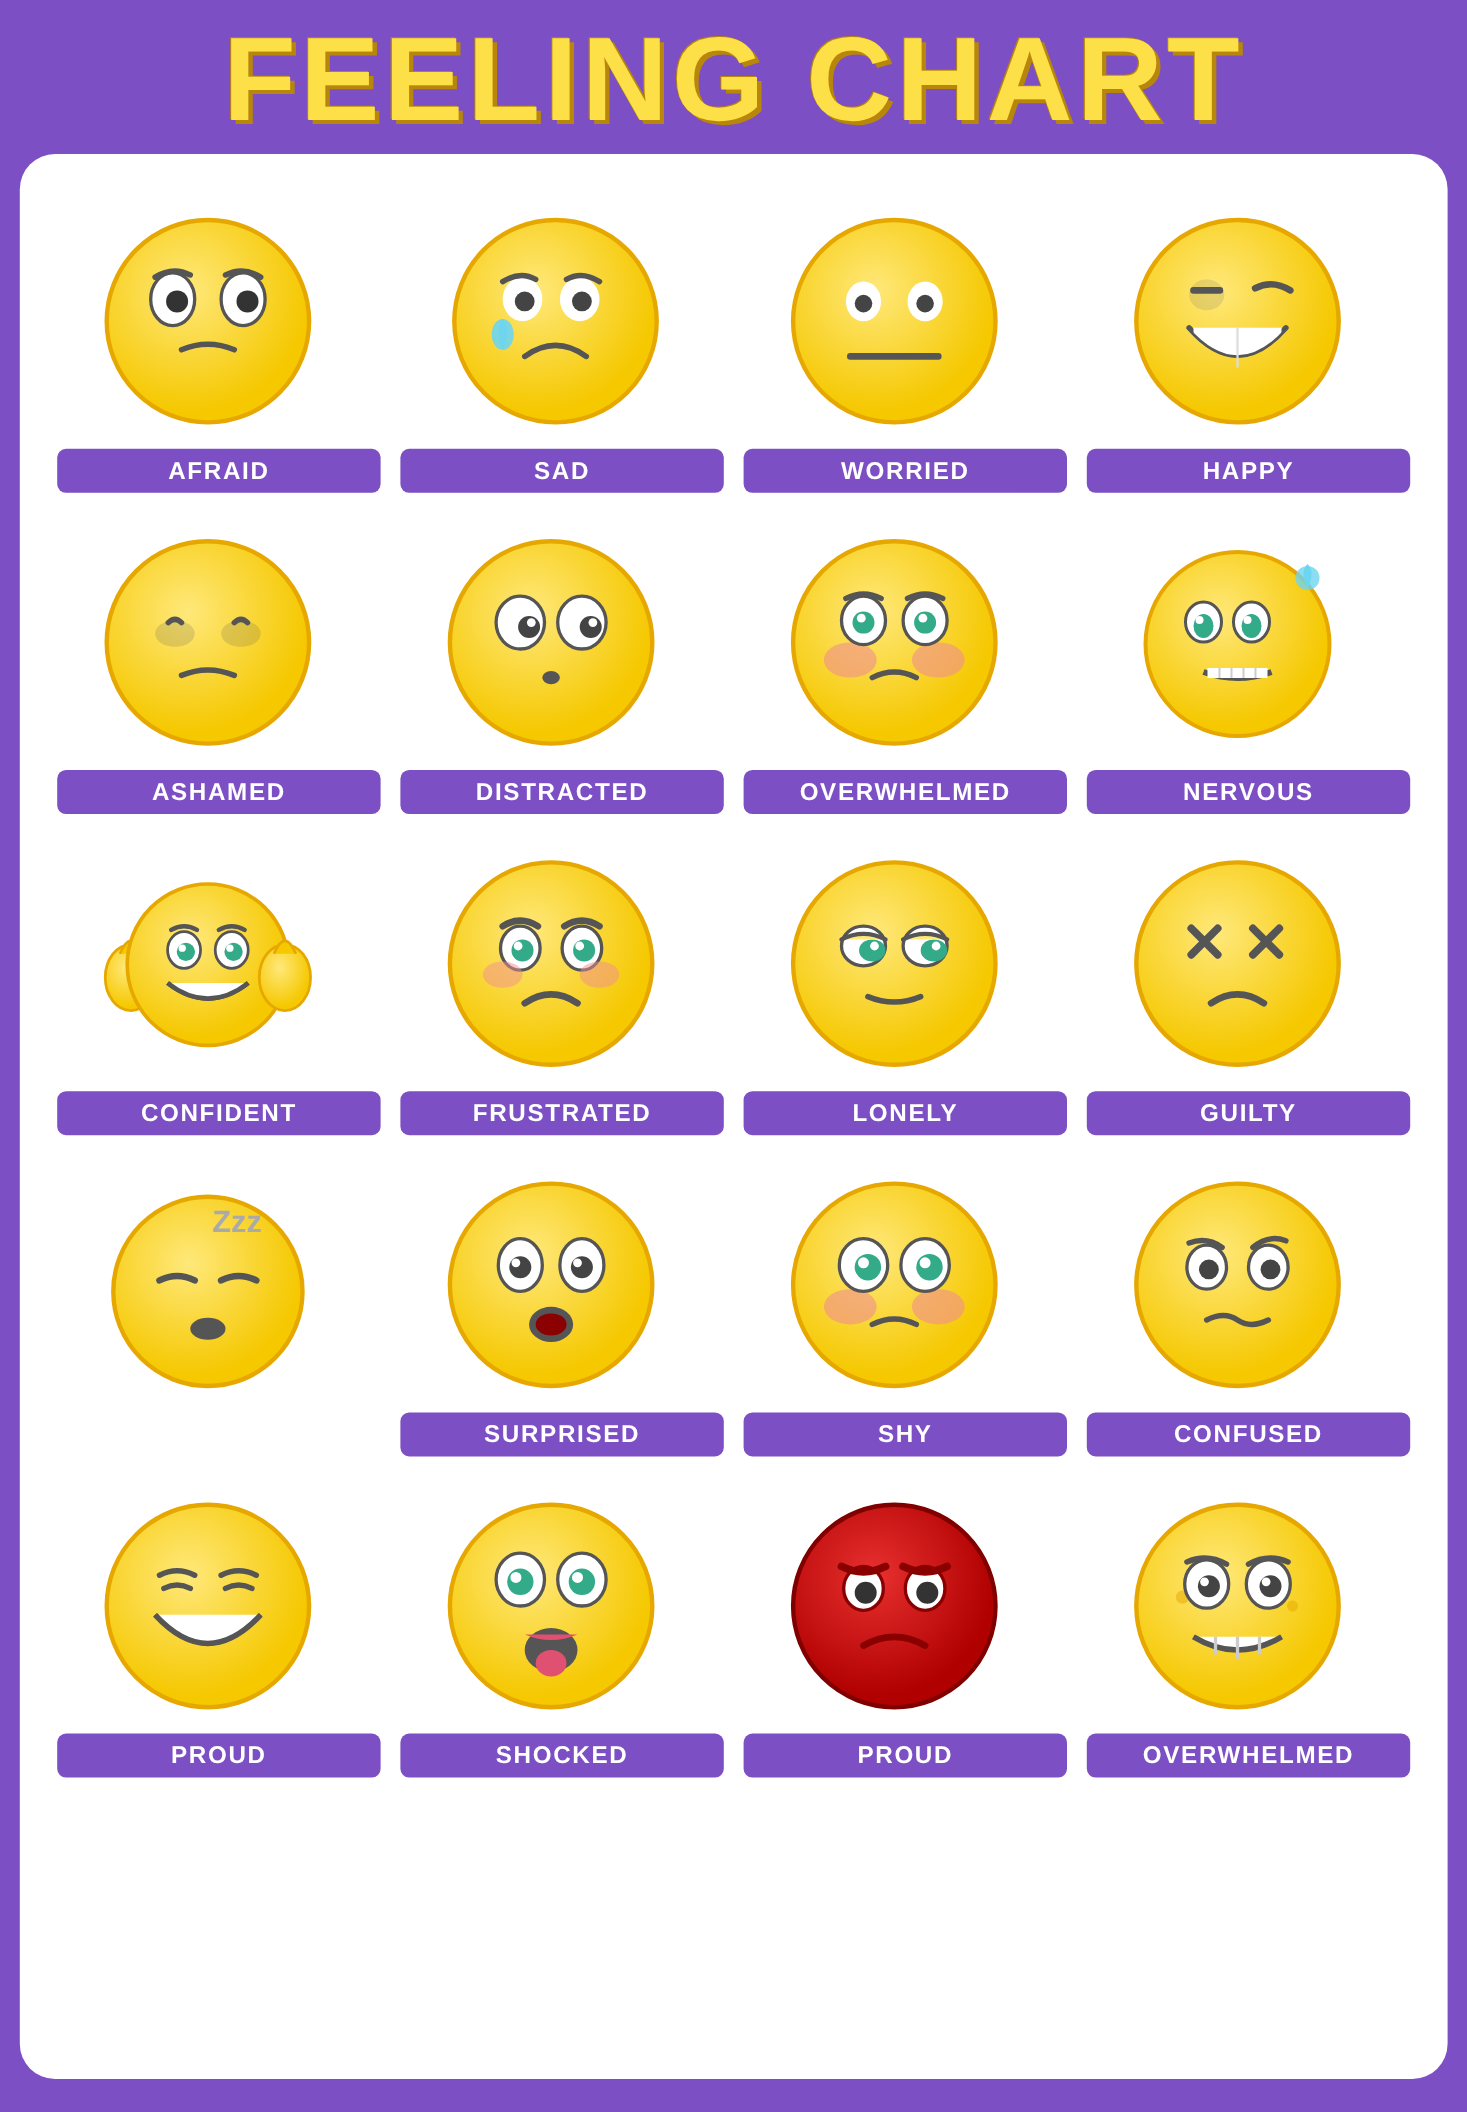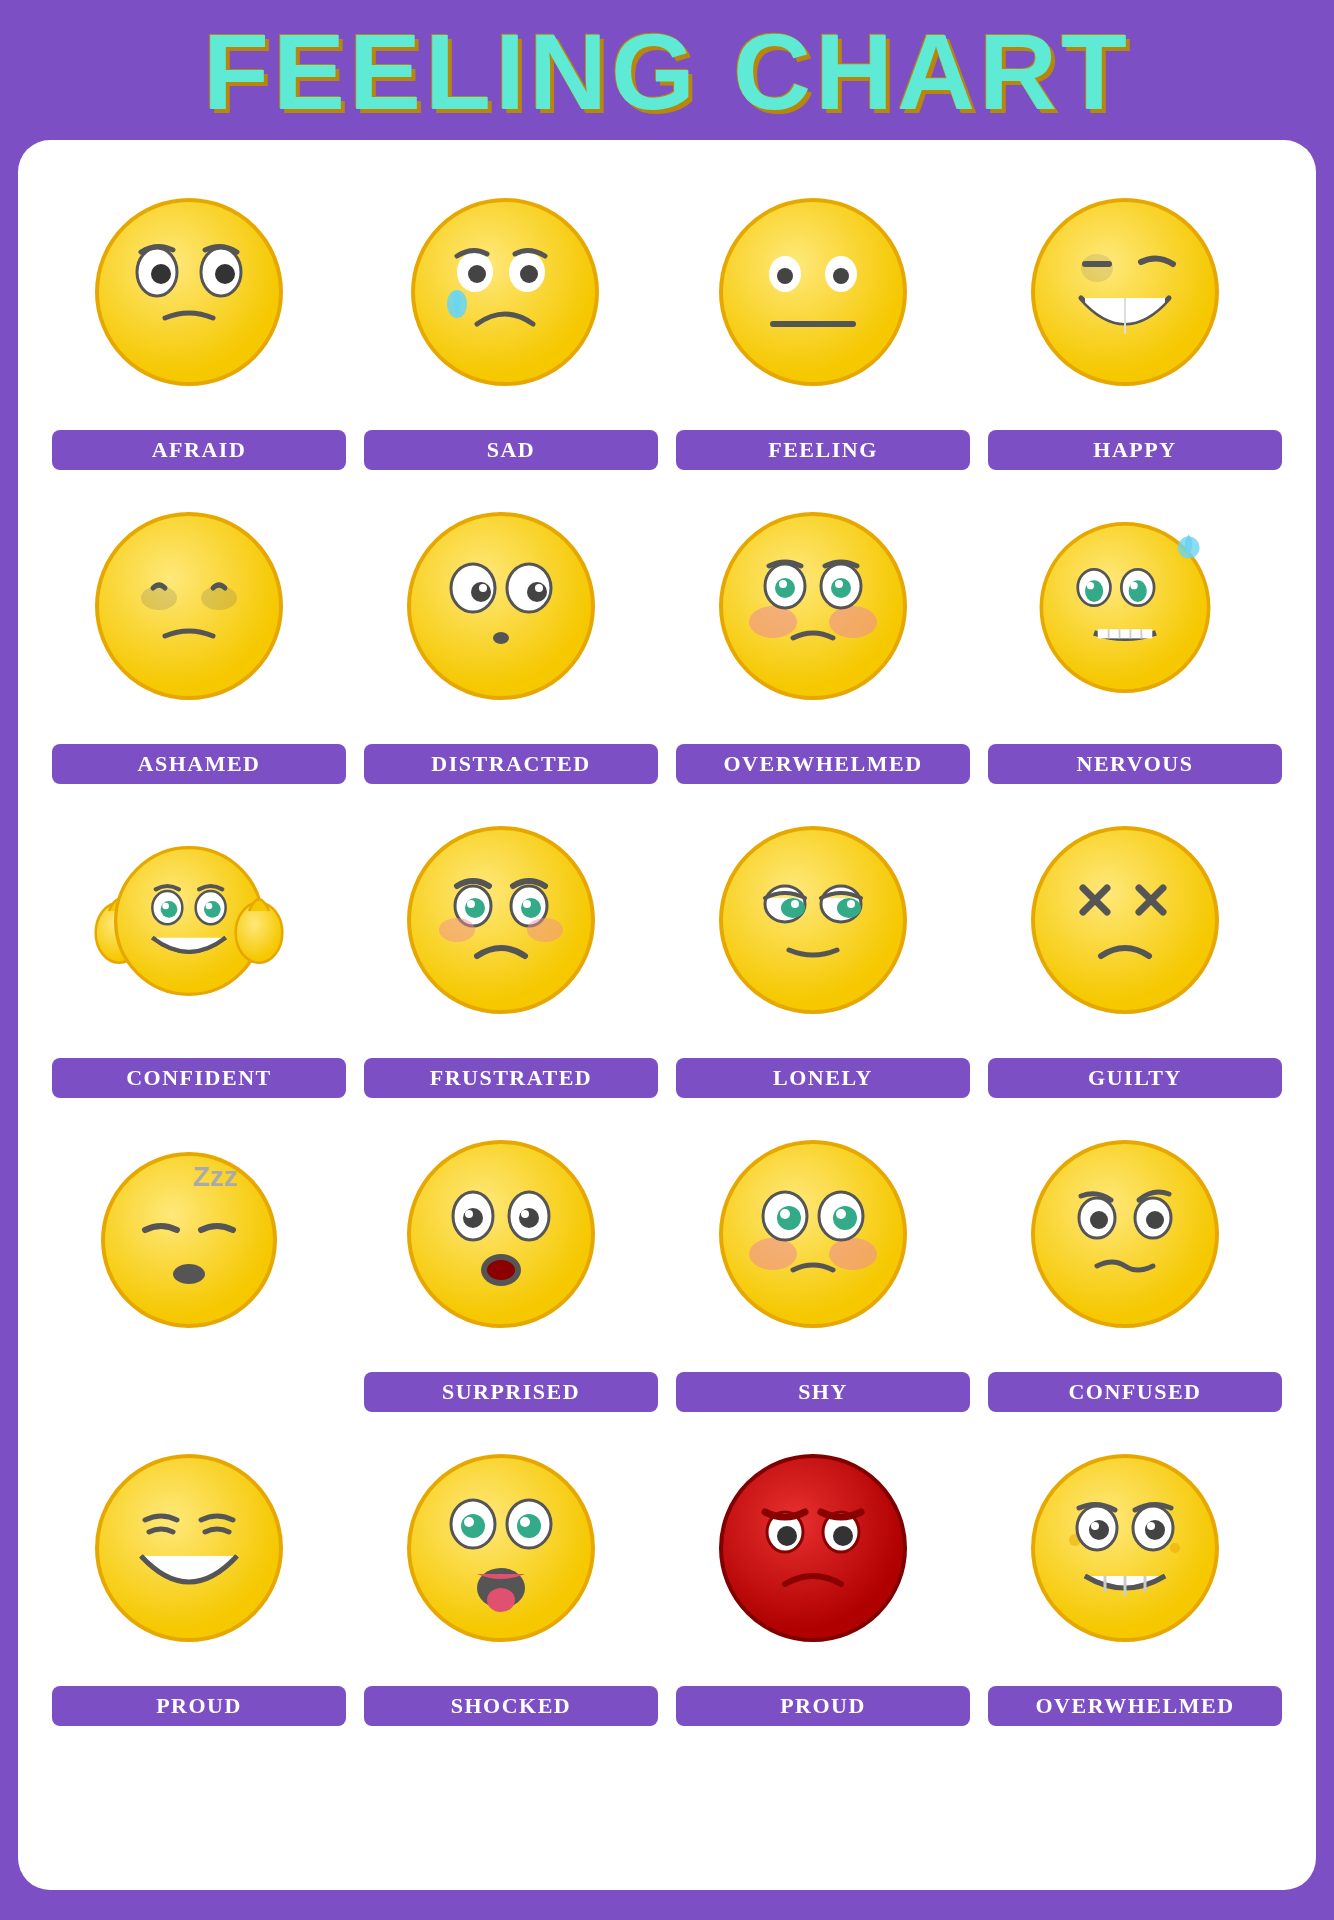--- a/index.html
+++ b/index.html
@@ -18,21 +18,21 @@
       min-height: 1920px;
       background: #7c4fc4;
       display: flex;
       flex-direction: column;
       align-items: center;
       padding: 18px 18px 30px 18px;
     }
     .title {
       font-size: 108px;
       font-weight: 900;
-      color: #5eead4;
+      color: #fde047;
       text-shadow: 4px 4px 0 #b8860b, -1px -1px 0 #b8860b;
       letter-spacing: 4px;
       margin-bottom: 14px;
       font-family: 'Arial Black', Arial, sans-serif;
       line-height: 1;
     }
     .card {
       background: #fff;
       border-radius: 32px;
       width: 100%;
@@ -65,22 +65,21 @@
     .label-badge {
       background: #7c4fc4;
       color: #fff;
       border-radius: 8px;
       padding: 7px 18px;
       font-size: 22px;
       font-weight: 800;
       letter-spacing: 1.5px;
       text-align: center;
       width: 100%;
-      font-family: Liberation Serif, serif;
-      margin-top: 22px;
+      font-family: Liberation Sans, sans-serif;
     }
   </style>
 </head>
 <body>
 
 <div class="page">
   <h1 class="title">FEELING CHART</h1>
   <div class="card">
     <div class="grid" id="emotions-grid">
     <div class="emotion-cell">
@@ -138,21 +137,21 @@
                 </radialGradient>
               </defs>
     <circle cx="50" cy="52" r="46" fill="url(#fg3)" stroke="#e6a800" stroke-width="2"></circle>
     <ellipse cx="36" cy="43" rx="8" ry="9" fill="white"></ellipse>
     <ellipse cx="64" cy="43" rx="8" ry="9" fill="white"></ellipse>
     <circle cx="36" cy="44" r="4" fill="#444"></circle>
     <circle cx="64" cy="44" r="4" fill="#444"></circle>
     <line x1="30" y1="68" x2="70" y2="68" stroke="#555" stroke-width="3" stroke-linecap="round"></line>
   </svg>
           </div>
-          <div class="label-badge">FEELING</div>
+          <div class="label-badge">WORRIED</div>
         </div>
         <div class="emotion-cell">
           <div class="emoji-wrap">
             <svg class="emoji-svg" viewBox="0 0 100 100" xmlns="http://www.w3.org/2000/svg">
     <defs>
                 <radialGradient id="fg4" cx="40%" cy="35%" r="60%">
                   <stop offset="0%" stop-color="#ffe87a"></stop>
                   <stop offset="100%" stop-color="#f5c800"></stop>
                 </radialGradient>
               </defs>

